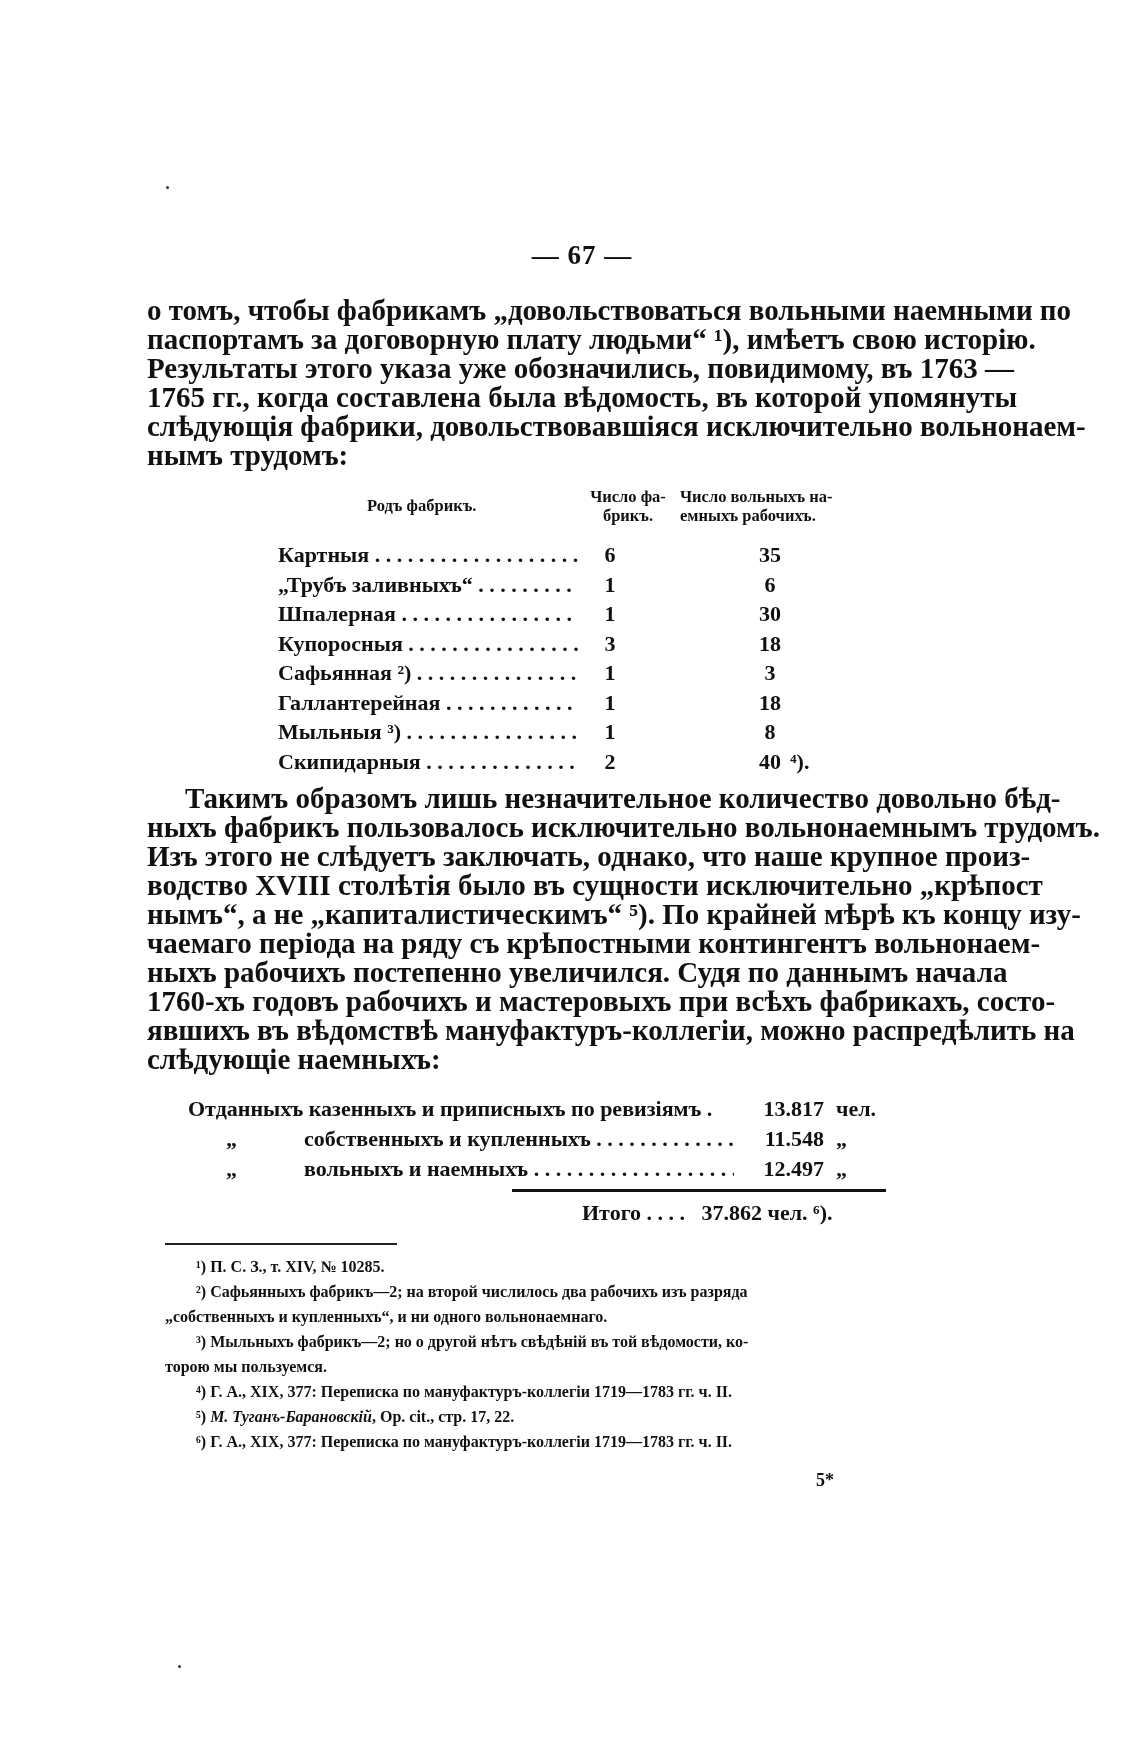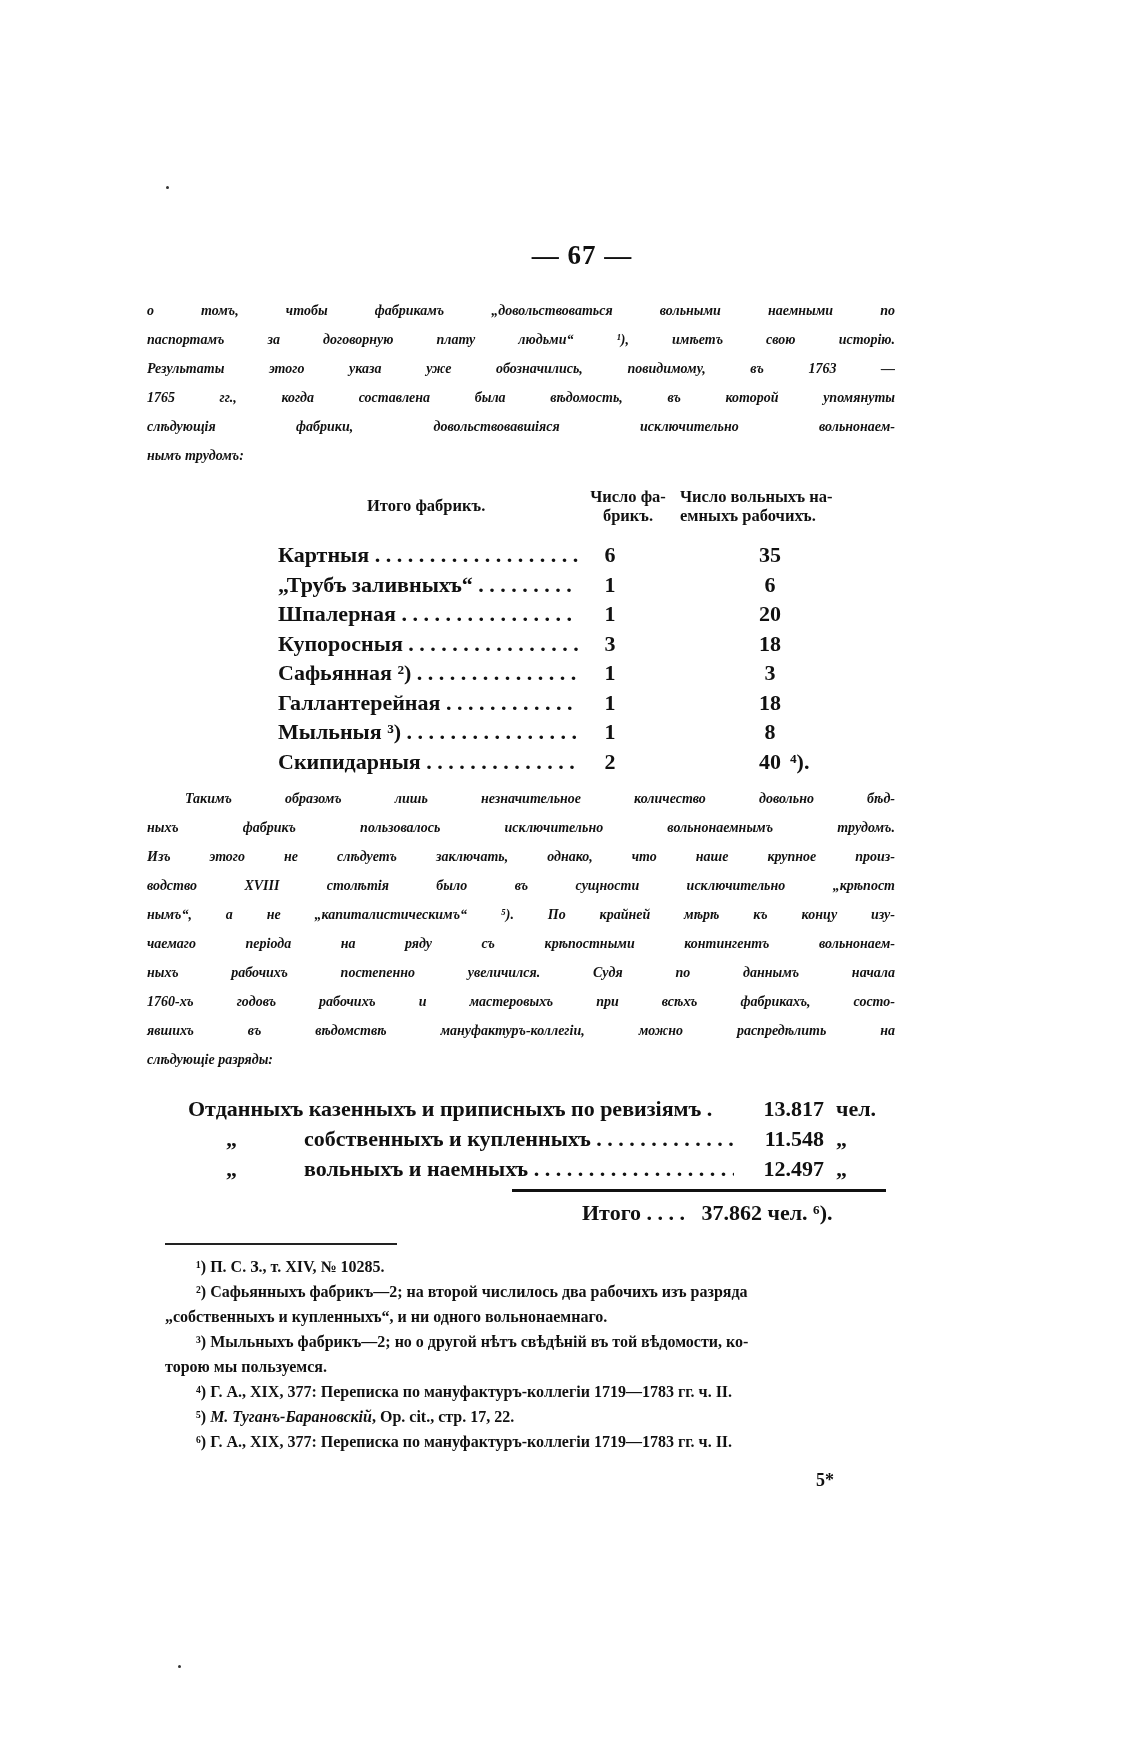--- a/index.html
+++ b/index.html
@@ -10,22 +10,22 @@
     }
     .page { position: absolute; left: 0; top: 0; width: 1140px; height: 1756px; }
     .stray-dot { position: absolute; width: 3px; height: 3px; background: #333; border-radius: 50%; }
 
     .page-number {
       position: absolute; top: 240px; left: 0; width: 1140px; text-align: center;
       font-size: 27px; font-weight: bold; letter-spacing: 1px; padding-left: 12px;
     }
     .body-text {
       position: absolute; left: 147px; width: 748px;
-      font-size: 14px; line-height: 29px; font-weight: bold;
-      text-align: justify; text-align-last: left; font-style: italic;
+      font-size: 29px; line-height: 29px; font-weight: bold;
+      text-align: justify; text-align-last: left;
     }
     .body-text .line { display: block; white-space: nowrap; text-align: justify; text-align-last: justify; }
     .body-text .line.last { text-align-last: left; }
     .body-text .line.indent { padding-left: 38px; }
 
     
     .ftable { position: absolute; left: 270px; top: 482px; width: 620px; font-weight: bold; }
     .ftable .hdr { position: relative; height: 58px; font-size: 16.5px; line-height: 19px; }
     .ftable .hdr .h1 { position: absolute; left: 97px; top: 14px; }
     .ftable .hdr .h2 { position: absolute; left: 308px; top: 5px; text-align: center; width: 100px; }
@@ -73,21 +73,21 @@
     <span class="line">о томъ, чтобы фабрикамъ „довольствоваться вольными наемными по</span>
     <span class="line">паспортамъ за договорную плату людьми“ ¹), имѣетъ свою исторію.</span>
     <span class="line">Результаты этого указа уже обозначились, повидимому, въ 1763 —</span>
     <span class="line">1765 гг., когда составлена была вѣдомость, въ которой упомянуты</span>
     <span class="line">слѣдующія фабрики, довольствовавшіяся исключительно вольнонаем-</span>
     <span class="line last">нымъ трудомъ:</span>
   </div>
 
   <div class="ftable">
     <div class="hdr">
-      <span class="h1">Итого фабрикъ.</span>
+      <span class="h1">Родъ фабрикъ.</span>
       <span class="h2">
         <span>Число фа-</span><br>
         <span>брикъ.</span>
       </span>
       <span class="h3">
         <span>Число вольныхъ на-</span><br>
         <span>емныхъ рабочихъ.</span>
       </span>
     </div>
     <div class="row">
@@ -96,21 +96,21 @@
       <span class="c2">35</span>
     </div>
     <div class="row">
       <span class="name">„Трубъ заливныхъ“</span>
       <span class="c1">1</span>
       <span class="c2">6</span>
     </div>
     <div class="row">
       <span class="name">Шпалерная</span>
       <span class="c1">1</span>
-      <span class="c2">20</span>
+      <span class="c2">30</span>
     </div>
     <div class="row">
       <span class="name">Купоросныя</span>
       <span class="c1">3</span>
       <span class="c2">18</span>
     </div>
     <div class="row">
       <span class="name">Сафьянная ²)</span>
       <span class="c1">1</span>
       <span class="c2">3</span>
@@ -136,21 +136,21 @@
   <div class="body-text" style="top:784px">
     <span class="line indent">Такимъ образомъ лишь незначительное количество довольно бѣд-</span>
     <span class="line">ныхъ фабрикъ пользовалось исключительно вольнонаемнымъ трудомъ.</span>
     <span class="line">Изъ этого не слѣдуетъ заключать, однако, что наше крупное произ-</span>
     <span class="line">водство XVIII столѣтія было въ сущности исключительно „крѣпост</span>
     <span class="line">нымъ“, а не „капиталистическимъ“ ⁵). По крайней мѣрѣ къ концу изу-</span>
     <span class="line">чаемаго періода на ряду съ крѣпостными контингентъ вольнонаем-</span>
     <span class="line">ныхъ рабочихъ постепенно увеличился. Судя по даннымъ начала</span>
     <span class="line">1760-хъ годовъ рабочихъ и мастеровыхъ при всѣхъ фабрикахъ, состо-</span>
     <span class="line">явшихъ въ вѣдомствѣ мануфактуръ-коллегіи, можно распредѣлить на</span>
-    <span class="line last">слѣдующіе разряды:</span>
+    <span class="line last">слѣдующіе наемныхъ:</span>
   </div>
 
   <div class="ctable">
     <div class="row">
       <span class="label first">Отданныхъ казенныхъ и приписныхъ по ревизіямъ</span>
       <span class="val">13.817</span>
       <span class="unit">чел.</span>
     </div>
     <div class="row">
       <span class="ditto">„</span>

